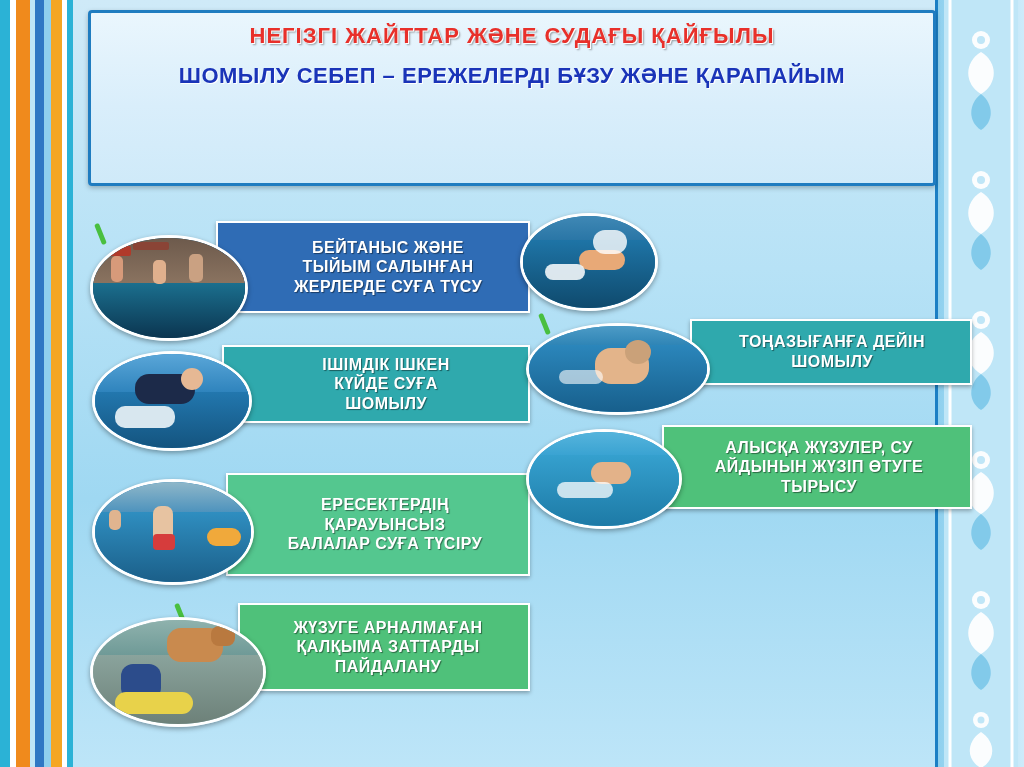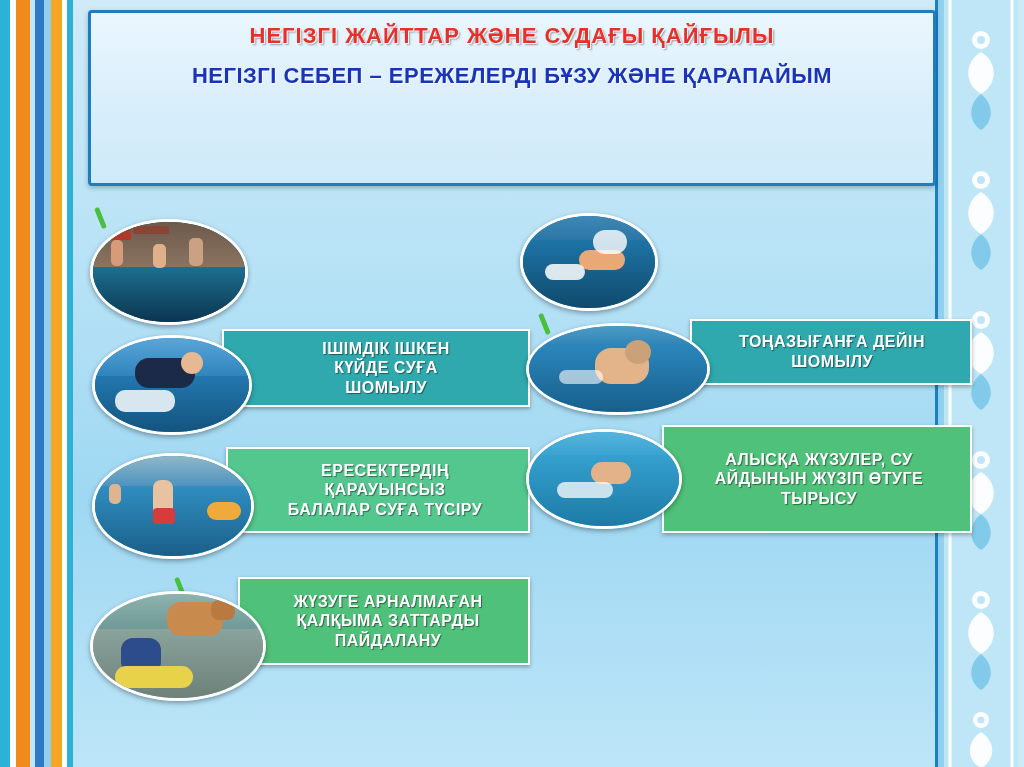--- a/index.html
+++ b/index.html
@@ -141,38 +141,43 @@
         <circle cx="37" cy="30" r="8"></circle>
           <circle cx="37" cy="30" r="3.5" fill="#bfe6f7"></circle>
         <path d="M37 42 C22 52 22 70 37 78 C52 70 52 52 37 42 Z"></path>
       </g>
     </g>
   </svg>
 </div>
 
 <div class="title-card">
   <div class="title-main">НЕГІЗГІ  ЖАЙТТАР  ЖӘНЕ  СУДАҒЫ  ҚАЙҒЫЛЫ</div>
-  <div class="title-sub">НЕГІЗГІ СЕБЕП – ЕРЕЖЕЛЕРДІ БҰЗУ ЖӘНЕ ҚАРАПАЙЫМ</div>
+  <div class="title-sub">ШОМЫЛУ СЕБЕП – ЕРЕЖЕЛЕРДІ БҰЗУ ЖӘНЕ ҚАРАПАЙЫМ</div>
 </div>
 
 <div class="col-left">
 
   <div class="row" style="height:112px;">
     <div class="stem" style="left:12px;top:2px;"></div>
     <div class="photo" style="left:4px;top:14px;width:152px;height:100px;">
       <div class="ph" style="background:#0d3b57;">
         <div class="sky" style="background:linear-gradient(180deg,#6d5a4c,#8a7360);height:45%;"></div>
         <div class="water" style="top:45%;background:linear-gradient(180deg,#1b6f8e,#0b3550);"></div>
         <div class="blob" style="left:18px;top:18px;width:12px;height:26px;border-radius:5px;background:#d79a7a;"></div>
         <div class="blob" style="left:60px;top:22px;width:13px;height:24px;border-radius:5px;background:#e0b08d;"></div>
         <div class="blob" style="left:96px;top:16px;width:14px;height:28px;border-radius:5px;background:#caa182;"></div>
         <div class="blob" style="left:8px;top:8px;width:30px;height:10px;background:#b03a2a;border-radius:2px;"></div>
         <div class="blob" style="left:40px;top:4px;width:36px;height:8px;background:#8a4436;border-radius:2px;"></div>
       </div>
     </div>
+    <div class="banner" style="margin-left:130px;height:92px;margin-top:16px;background:#2f6cb5;padding:6px 10px 6px 40px;font-size:16px;text-align:center;">
+      <span style="white-space:pre-line;">БЕЙТАНЫС  ЖӘНЕ
+ТЫЙЫМ  САЛЫНҒАН
+ЖЕРЛЕРДЕ  СУҒА  ТҮСУ</span>
+    </div>
   </div>
 
   <div class="row" style="height:104px;">
     <div class="photo" style="left:6px;top:6px;width:154px;height:94px;">
       <div class="ph" style="background:#2c7fb8;">
         <div class="sky" style="background:linear-gradient(180deg,#5aa6d8,#2f84bd);height:40%;"></div>
         <div class="water" style="top:40%;background:linear-gradient(180deg,#2277ae,#14547f);"></div>
         <div class="blob" style="left:40px;top:20px;width:60px;height:30px;border-radius:14px;background:#1c2a49;"></div>
         <div class="blob" style="left:86px;top:14px;width:22px;height:22px;background:#e6b894;"></div>
         <div class="blob" style="left:20px;top:52px;width:60px;height:22px;border-radius:10px;background:#d8e7ef;"></div>
@@ -189,21 +194,21 @@
     <div class="photo" style="left:6px;top:6px;width:156px;height:100px;">
       <div class="ph" style="background:#2f7fb3;">
         <div class="sky" style="background:linear-gradient(180deg,#8fb7c9,#4e93bd);height:30%;"></div>
         <div class="water" style="top:30%;background:linear-gradient(180deg,#2f8ec0,#1b5f89);"></div>
         <div class="blob" style="left:58px;top:24px;width:20px;height:44px;border-radius:8px;background:#e7c3a1;"></div>
         <div class="blob" style="left:58px;top:52px;width:22px;height:16px;border-radius:4px;background:#d63c3c;"></div>
         <div class="blob" style="left:112px;top:46px;width:34px;height:18px;border-radius:9px;background:#f0a93b;"></div>
         <div class="blob" style="left:14px;top:28px;width:12px;height:20px;border-radius:5px;background:#e0b48f;"></div>
       </div>
     </div>
-    <div class="banner" style="margin-left:140px;height:86px;margin-top:14px;background:#54c78f;padding:6px 10px 6px 24px;font-size:16px;text-align:center;">
+    <div class="banner" style="margin-left:140px;height:103px;margin-top:24px;background:#54c78f;padding:6px 10px 6px 24px;font-size:16px;text-align:center;">
       <span style="white-space:pre-line;">ЕРЕСЕКТЕРДІҢ
 ҚАРАУЫНСЫЗ
 БАЛАЛАР СУҒА ТҮСІРУ</span>
     </div>
   </div>
 
   <div class="row" style="height:120px;">
     <div class="stem" style="left:92px;top:0px;"></div>
     <div class="photo" style="left:4px;top:14px;width:170px;height:104px;">
       <div class="ph" style="background:#9fb6b0;">
@@ -259,20 +264,20 @@
 
   <div class="row" style="height:104px;">
     <div class="photo" style="left:6px;top:4px;width:150px;height:94px;">
       <div class="ph" style="background:#36a0cf;">
         <div class="sky" style="background:linear-gradient(180deg,#56b4dc,#3aa3d2);height:24%;"></div>
         <div class="water" style="top:24%;background:linear-gradient(180deg,#35a0ce,#1d7aa6);"></div>
         <div class="blob" style="left:62px;top:30px;width:40px;height:22px;border-radius:11px;background:#e3b289;"></div>
         <div class="blob" style="left:28px;top:50px;width:56px;height:16px;border-radius:8px;background:#ffffff;opacity:.75;"></div>
       </div>
     </div>
-    <div class="banner" style="margin-left:142px;height:108px;margin-top:10px;background:#4fc17a;padding:4px 10px 4px 14px;font-size:16px;text-align:center;justify-content:center;">
+    <div class="banner" style="margin-left:142px;height:84px;margin-top:10px;background:#4fc17a;padding:4px 10px 4px 14px;font-size:16px;text-align:center;justify-content:center;">
       <span style="white-space:pre-line;">АЛЫСҚА ЖҮЗУЛЕР, СУ
 АЙДЫНЫН ЖҮЗІП ӨТУГЕ
 ТЫРЫСУ</span>
     </div>
   </div>
 
 </div>
 
 </body></html>

